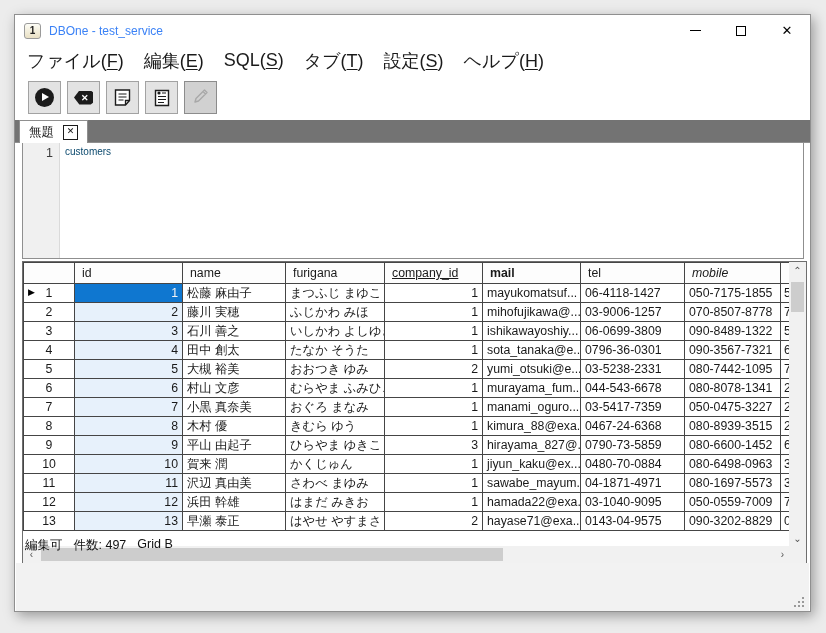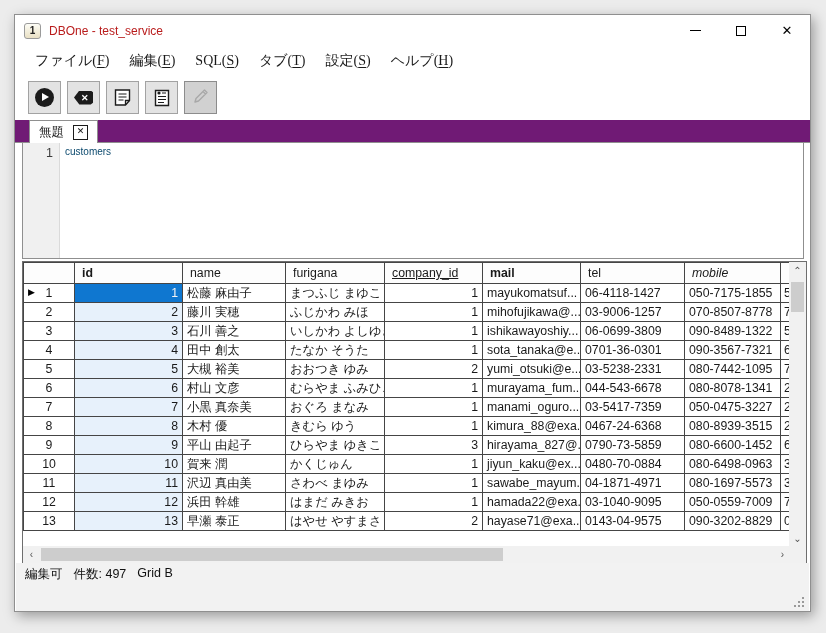--- a/index.html
+++ b/index.html
@@ -16,44 +16,44 @@
     box-shadow:3px 4px 12px rgba(0,0,0,.35);
   }
   
   .titlebar{ height:31px; display:flex; align-items:center; padding-left:9px; background:#fff; }
   .app-icon{
     width:17px; height:16px; border:1px solid #9a9a9a; border-radius:3px;
     background:linear-gradient(#fdfdf6,#e9e0c4);
     font-size:10px; font-weight:bold; color:#222;
     display:flex; align-items:center; justify-content:center; flex:0 0 auto;
   }
-  .title{ margin-left:8px; font-size:12px; color:#b91c1c; }
+  .title{ margin-left:8px; font-size:12px; color:#3b82f6; }
   .win-controls{ margin-left:auto; display:flex; height:100%; }
   .wc{ width:46px; height:100%; display:flex; align-items:center; justify-content:center; cursor:default; }
   .min-glyph{ width:11px; height:1px; background:#000; display:block; }
   .max-glyph{ width:10px; height:10px; border:1px solid #000; display:block; }
   .close-glyph{ font-size:13px; font-weight:300; color:#000; }
   
-  .menubar{ height:29px; display:flex; align-items:center; padding-left:10px; font-size:14px; background:#fff;font-family:Liberation Serif, serif; }
+  .menubar{ height:29px; display:flex; align-items:center; padding-left:2px; font-size:18px; background:#fff; }
   .menu-item{ padding:5px 10px; white-space:nowrap; }
   .menu-item u{ text-underline-offset:2px; }
   
   .toolbar{ height:45px; display:flex; align-items:center; gap:6px; padding-left:13px; background:#fff; }
   .tbtn{
     width:33px; height:33px; background:#e3e3e3; border:1px solid #a2a2a2;
     display:flex; align-items:center; justify-content:center; padding:0;
   }
   .tbtn.pressed{ background:#d1d1d1; border-color:#8c8c8c; }
   .ic-play{ width:19px; height:19px; border-radius:50%; background:#1b1b1b; position:relative; display:block; }
   .ic-play::after{ content:""; position:absolute; left:7px; top:5px; border-left:7px solid #fff; border-top:4.5px solid transparent; border-bottom:4.5px solid transparent; }
   .ic-del{ width:19px; height:14px; background:#1b1b1b; clip-path:polygon(28% 0,88% 0,100% 12%,100% 88%,88% 100%,28% 100%,0 50%); position:relative; display:block; }
   .ic-del::after{ content:"\2715"; position:absolute; left:7px; top:0px; color:#fff; font-size:9px; font-weight:bold; line-height:14px; }
   .ic-pencil svg .pst{ stroke:#a8a8a8; }
   
-  .tabbar{ height:23px; padding-left:14px; position:relative; background:#701a75; }
+  .tabbar{ height:23px; padding-left:4px; position:relative; background:#737373; }
   .tabbar::after{ content:""; position:absolute; left:0; right:0; bottom:0; height:1px; background:#8f8f8f; }
   .tab{
     display:inline-flex; align-items:center; gap:9px; height:23px; padding:0 9px;
     background:#fff; border:1px solid #8f8f8f; border-bottom:none;
     font-size:12.5px; position:relative; z-index:2;
   }
   .tab-close{
     border:1.5px solid #1a1a1a; font-size:9px; font-weight:bold; line-height:11px;
     width:15px; height:15px; text-align:center; color:#111; background:#fff;
   }
@@ -90,21 +90,21 @@
   .corner{ position:absolute; right:0; bottom:0; width:17px; height:17px; background:#f1f1f1; }
   .sb-arrow{ position:absolute; color:#555; font-size:10px; line-height:17px; width:17px; height:17px; text-align:center; }
   .v-up{ top:0; left:0; }
   .v-down{ bottom:0; left:0; }
   .h-left{ left:0; top:0; }
   .h-right{ right:0; top:0; }
   .v-thumb{ position:absolute; left:2px; top:20px; width:13px; height:30px; background:#cdcdcd; }
   .h-thumb{ position:absolute; left:18px; top:2px; width:462px; height:13px; background:#cdcdcd; }
   
   .bottom-strip{ position:absolute; left:1px; right:1px; bottom:0; height:48px; background:#f2f2f2; }
-  .statusbar{ position:absolute; left:0; top:551px; width:100%; padding-left:10px; font-size:12.5px; color:#111; display:flex; gap:11px; }
+  .statusbar{ position:absolute; left:0; top:522px; width:100%; padding-left:10px; font-size:12.5px; color:#111; display:flex; gap:11px; }
   .grip{ position:absolute; right:4px; bottom:4px; width:12px; height:12px; }
   .grip i{
     position:absolute; width:2px; height:2px; background:#9a9a9a;
     box-shadow: 8px 0 #9a9a9a, 8px -4px #9a9a9a, 8px -8px #9a9a9a, 4px 0 #9a9a9a, 4px -4px #9a9a9a;
     left:0; bottom:0;
   }
 </style>
 </head>
 <body>
 
@@ -181,21 +181,21 @@
     <div class="code">
       <span>customers</span>
     </div>
   </div>
 
   <div class="grid-wrap">
     <table>
       <thead>
           <tr id="grid-head-row">
             <th style="width: 51px;"></th>
-            <th style="width: 108px; font-weight: bold;">id</th>
+            <th style="width: 108px;">id</th>
             <th style="width: 103px; margin-top: 29px;">name</th>
             <th style="width: 99px; margin-top: 28px;">furigana</th>
             <th style="width: 98px; text-decoration: underline;">company_id</th>
             <th style="width: 98px; font-weight: bold;">mail</th>
             <th style="width: 104px;">tel</th>
             <th style="width: 96px; font-style: italic;">mobile</th>
             <th style="width: 11px;"></th>
           </tr>
         </thead>
       <tbody id="grid-body">
@@ -232,21 +232,21 @@
             <td class="c-mobile">090-8489-1322</td>
             <td class="c-extra">5</td>
           </tr>
           <tr>
             <td class="c-rowhdr">4</td>
             <td class="c-id">4</td>
             <td class="c-name">田中 創太</td>
             <td class="c-furigana">たなか そうた</td>
             <td class="c-company">1</td>
             <td class="c-mail">sota_tanaka@e...</td>
-            <td class="c-tel">0701-36-0301</td>
+            <td class="c-tel">0796-36-0301</td>
             <td class="c-mobile">090-3567-7321</td>
             <td class="c-extra">6</td>
           </tr>
           <tr>
             <td class="c-rowhdr">5</td>
             <td class="c-id">5</td>
             <td class="c-name">大槻 裕美</td>
             <td class="c-furigana">おおつき ゆみ</td>
             <td class="c-company">2</td>
             <td class="c-mail">yumi_otsuki@e...</td>

